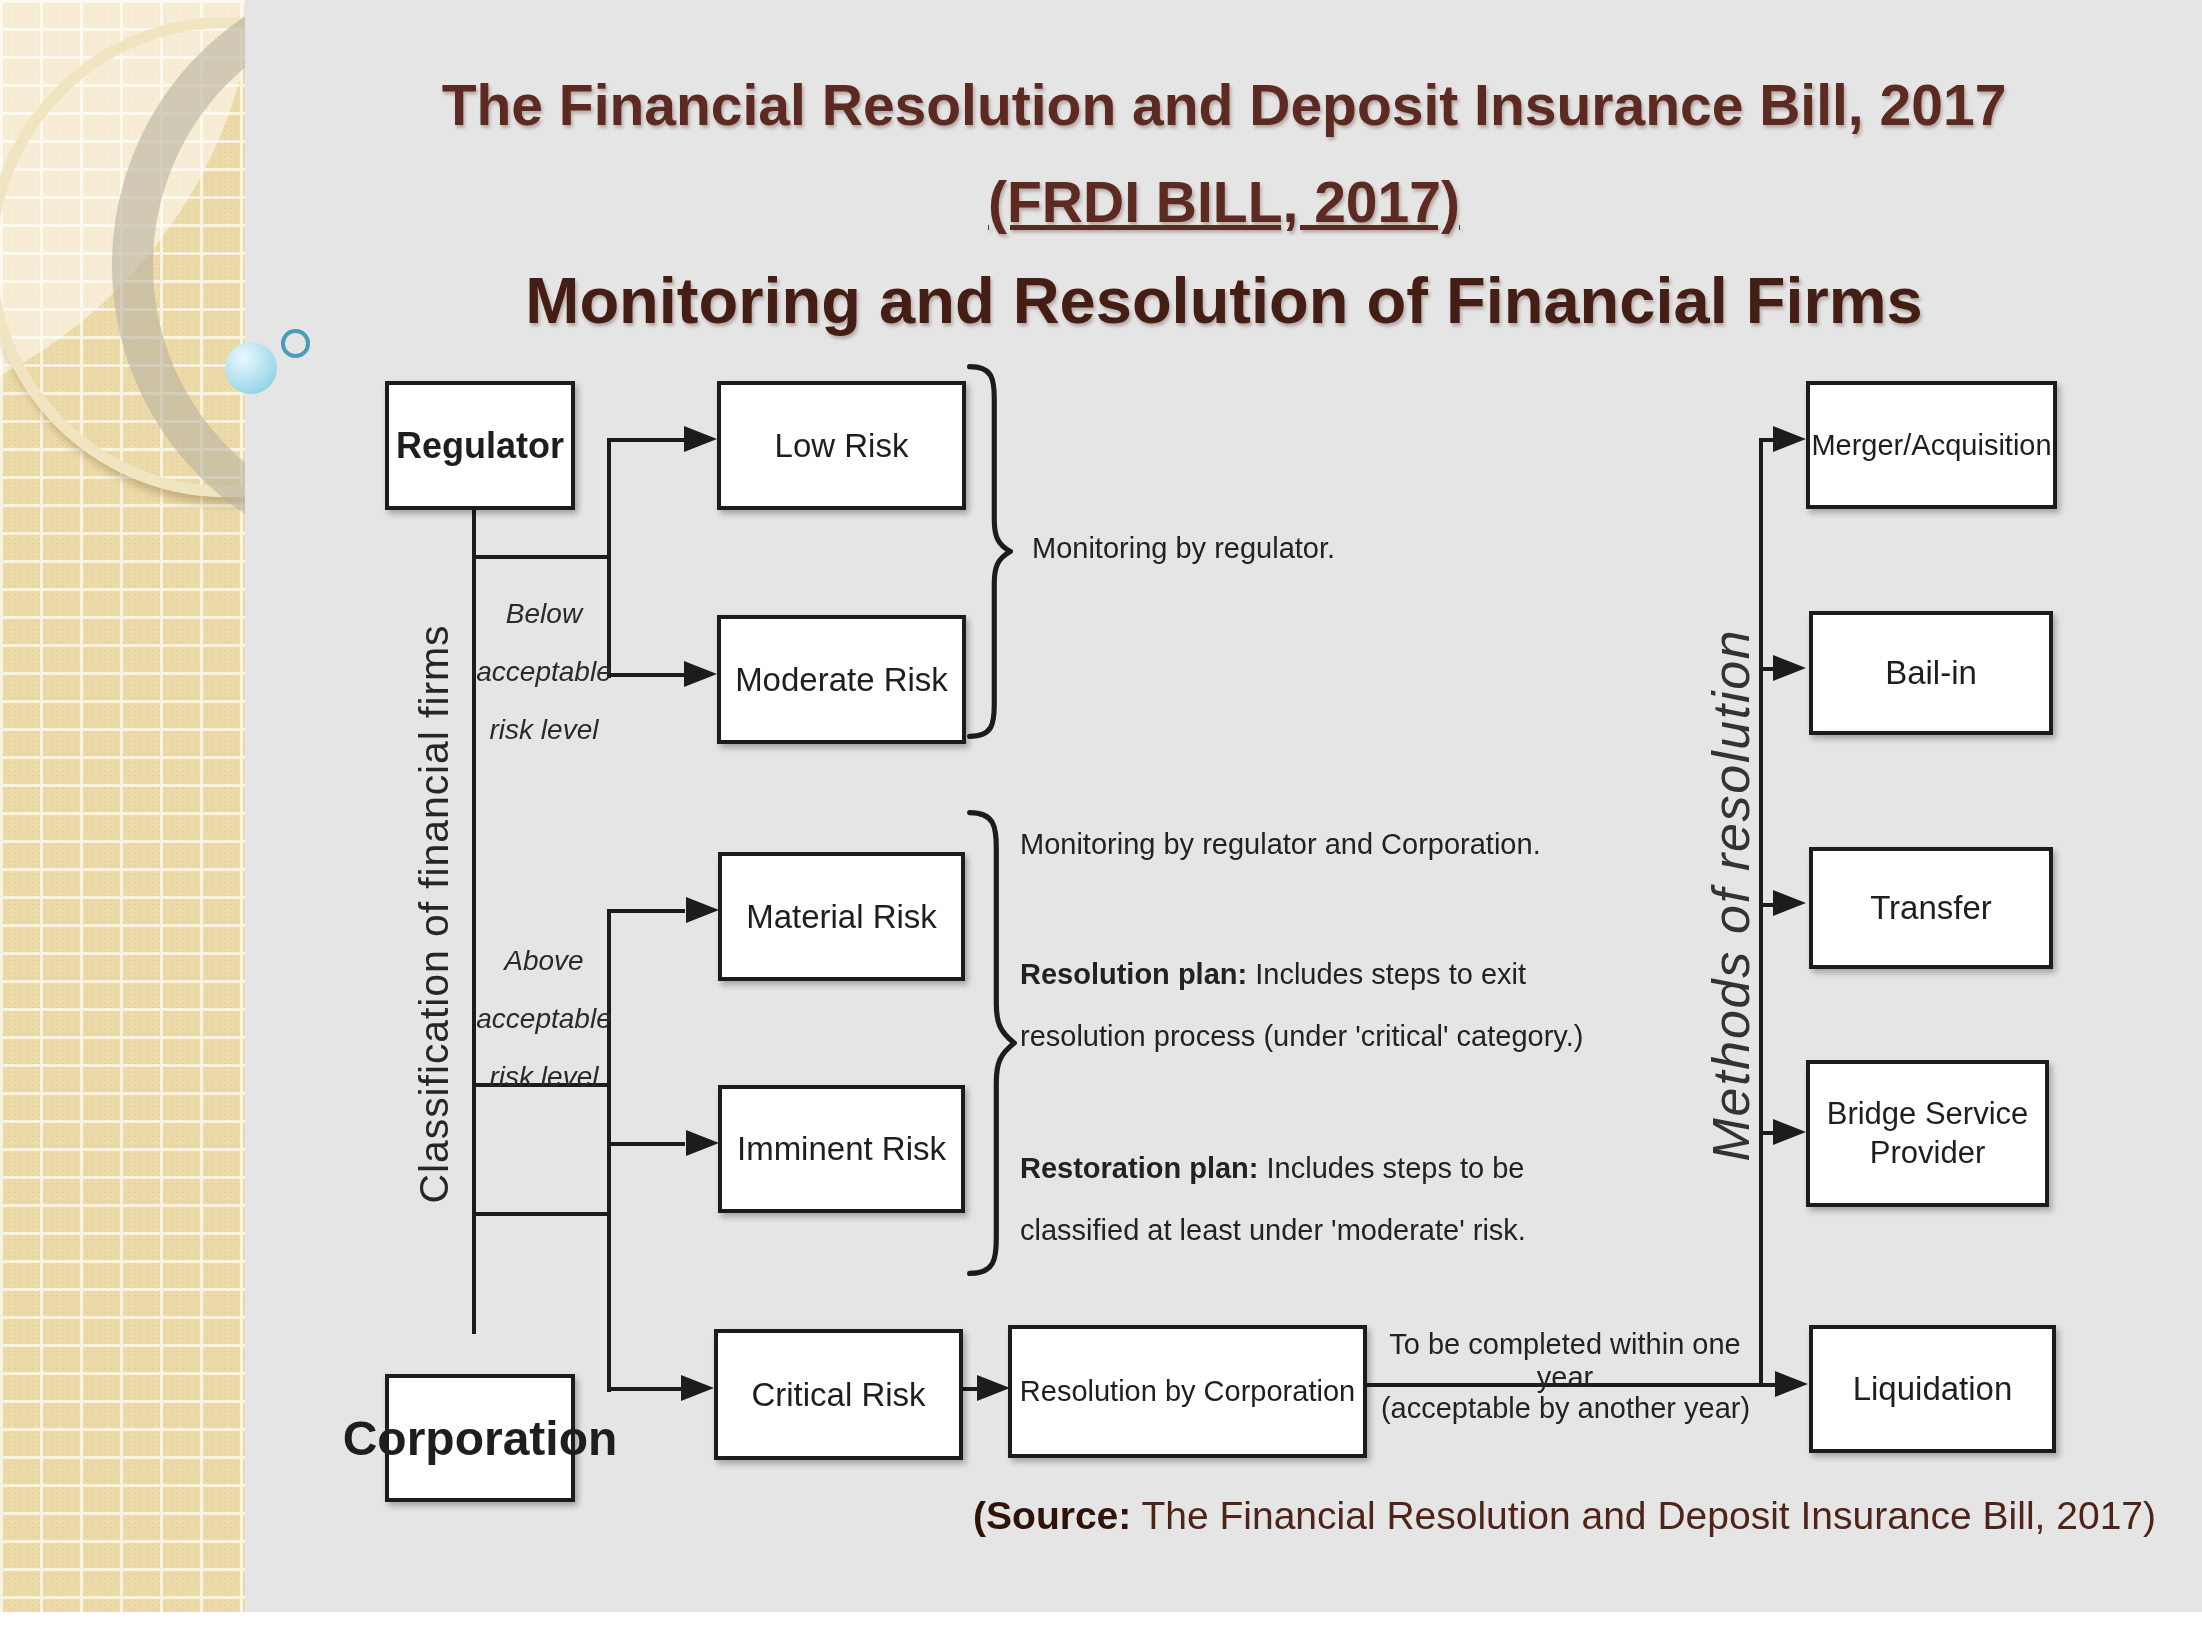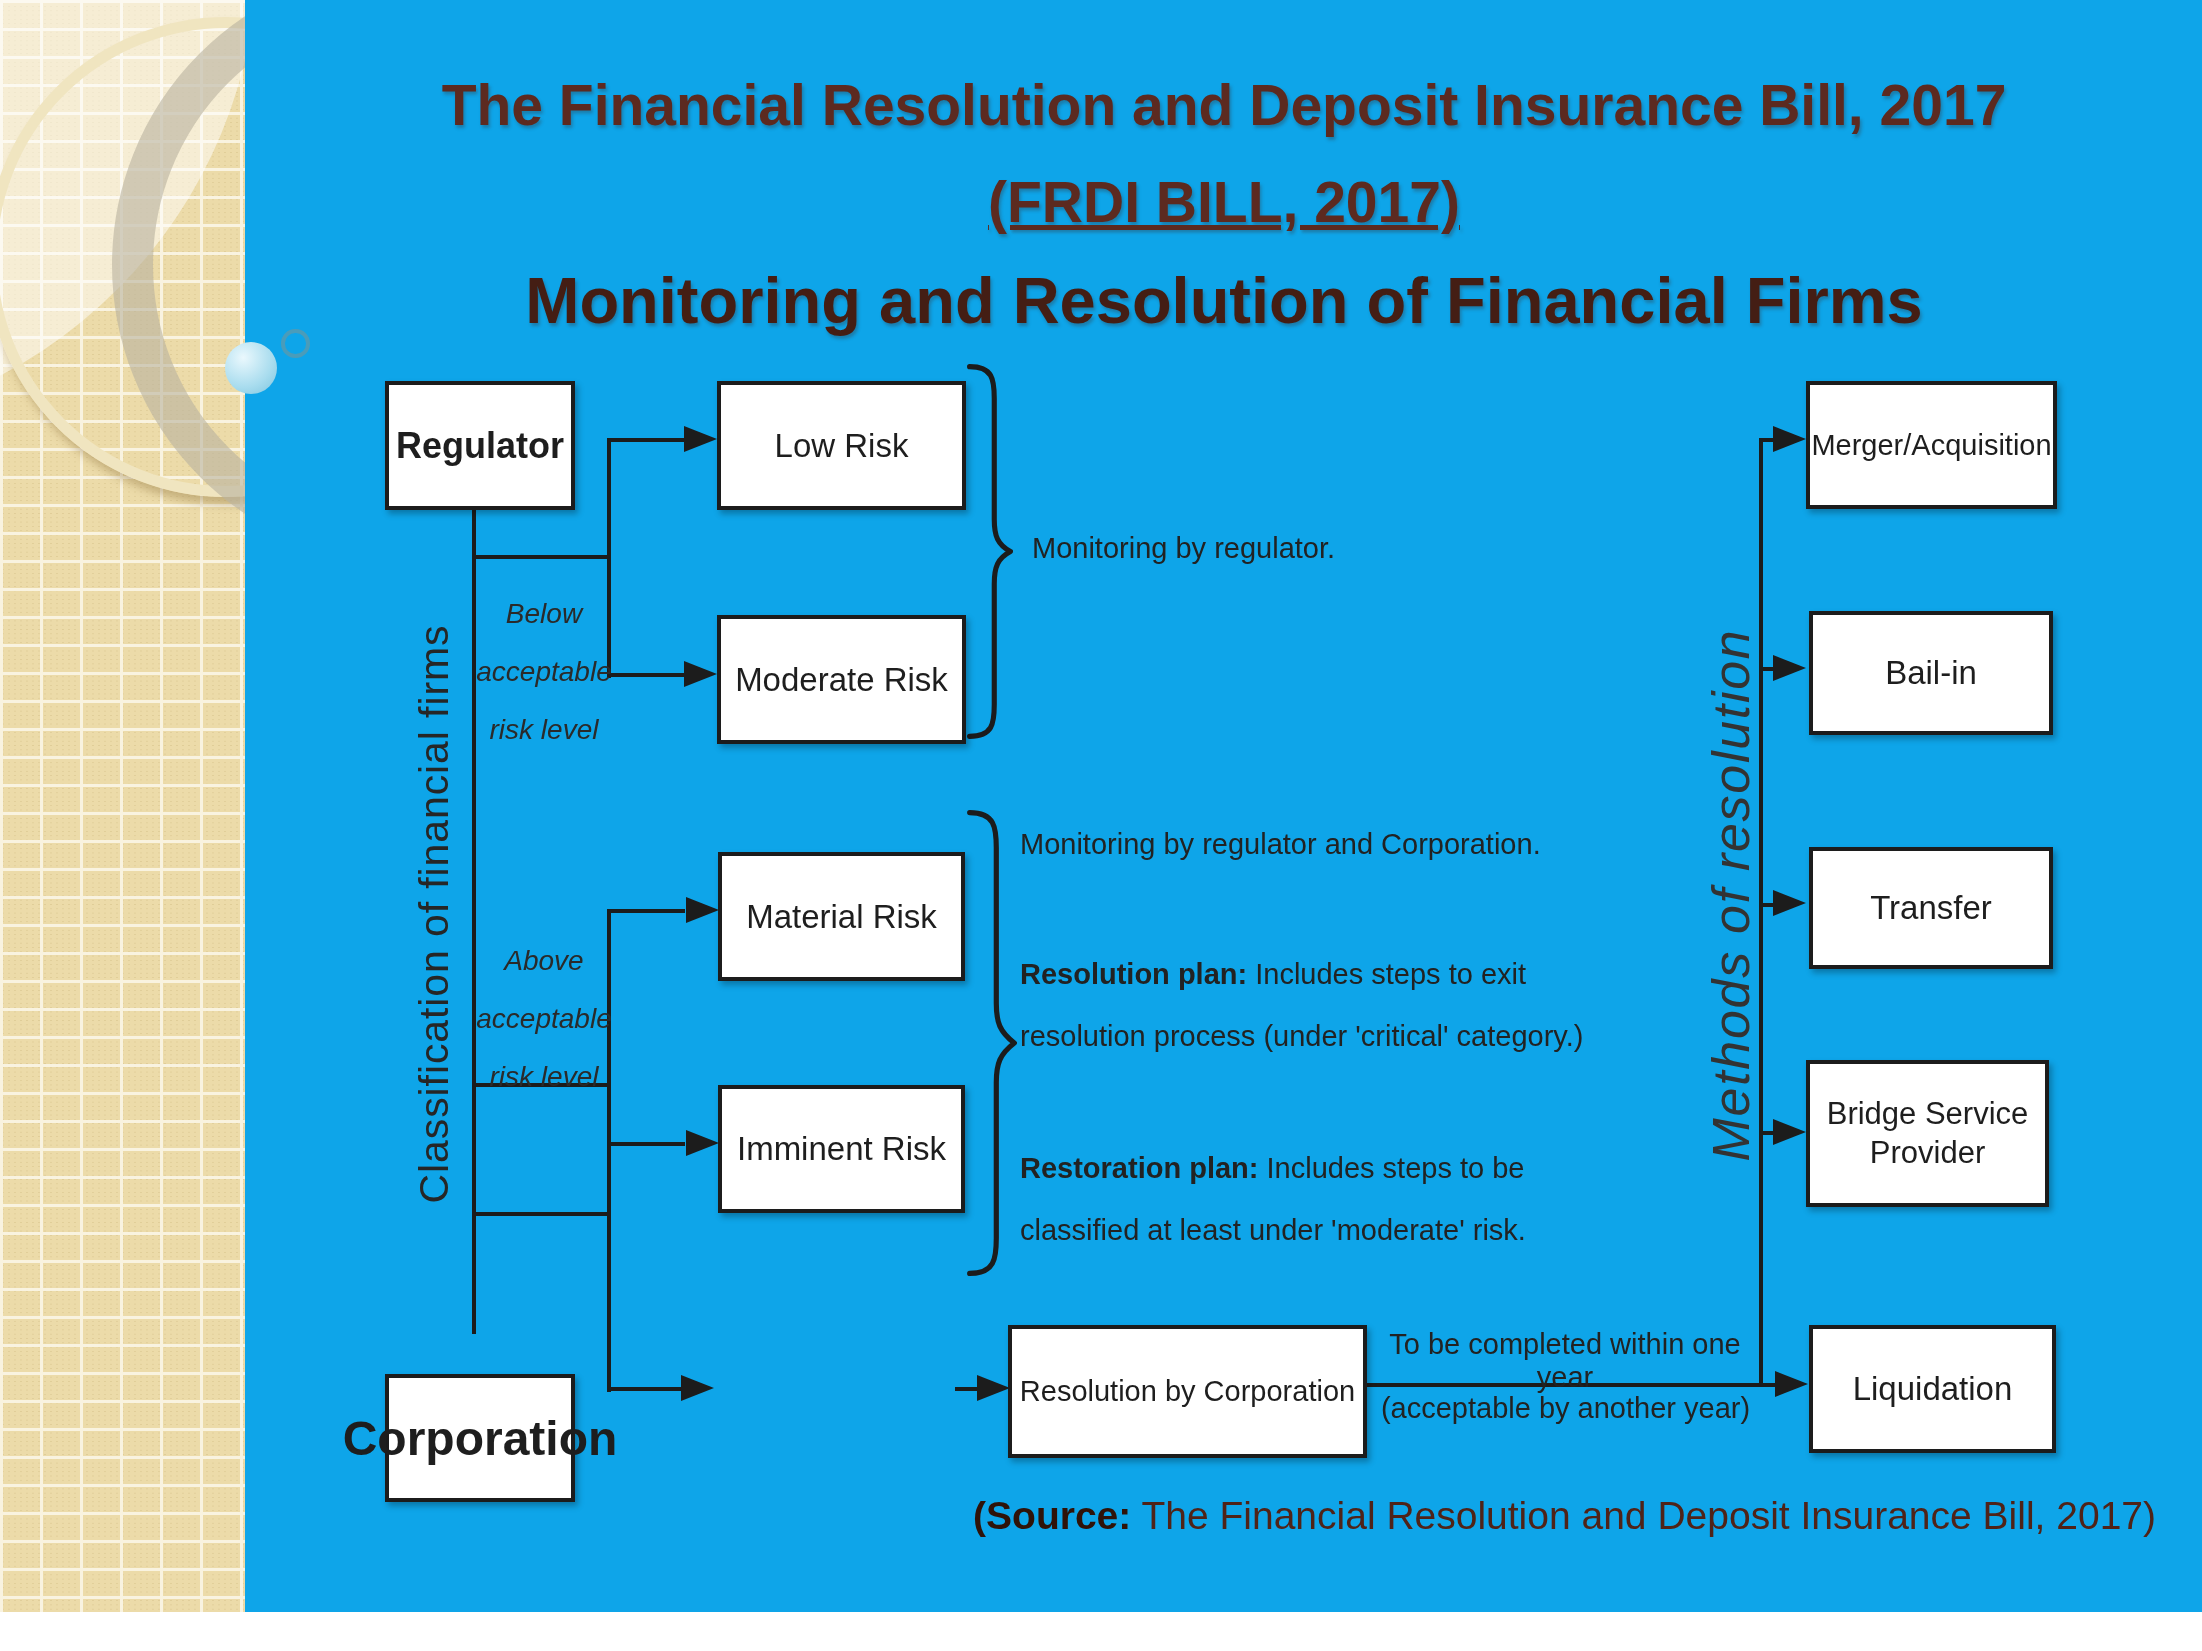--- a/index.html
+++ b/index.html
@@ -1,16 +1,16 @@
 <!DOCTYPE html>
 <html style="font-size:13.8px"><head>
 <meta charset="utf-8">
 <style>
   html,body{margin:0;padding:0;}
-  .slide{position:relative;width:2203px;height:1612px;background:#0ea5e9;overflow:hidden;
+  .slide{position:relative;width:2203px;height:1612px;background:#e5e5e5;overflow:hidden;
          font-family:"Liberation Sans",sans-serif;color:#1e1e1e;}
 
   
   .sidebar{position:absolute;left:0;top:0;width:245px;height:1652px;overflow:hidden;
     background-color:#ecdba9;
     background-image:
       linear-gradient(to right,#f9f3e0 3.4px,transparent 3.4px),
       linear-gradient(to bottom,#f9f3e0 3.4px,transparent 3.4px),
       radial-gradient(rgba(198,176,118,.33) 1px,transparent 1.3px);
     background-size:40px 28px,40px 28px,6px 4.3px;}
@@ -150,20 +150,21 @@
   </svg>
   <svg class="brace" id="brace2" width="50" height="466" viewBox="0 0 58 542">
     <path d="M3 3 C32 3 34 20 34 44 L34 225 C34 247 38 258 55 271 C38 284 34 295 34 317 L34 498 C34 522 32 539 3 539" stroke="#1c1c1c" stroke-width="6" fill="none" stroke-linecap="round" stroke-linejoin="round"></path>
   </svg>
 
   <div class="box" id="box-regulator">Regulator</div>
   <div class="box" id="box-low">Low Risk</div>
   <div class="box" id="box-moderate">Moderate Risk</div>
   <div class="box" id="box-material">Material Risk</div>
   <div class="box" id="box-imminent">Imminent Risk</div>
+  <div class="box" id="box-critical">Critical Risk</div>
   <div class="box" id="box-corporation">Corporation</div>
   <div class="box" id="box-resolution">Resolution by Corporation</div>
   <div class="box" id="box-merger">Merger/Acquisition</div>
   <div class="box" id="box-bail">Bail-in</div>
   <div class="box" id="box-transfer">Transfer</div>
   <div class="box" id="box-bridge">Bridge Service Provider</div>
   <div class="box" id="box-liquidation">Liquidation</div>
 
   <div class="risk-note" id="t-below">
     <span>Below</span>

